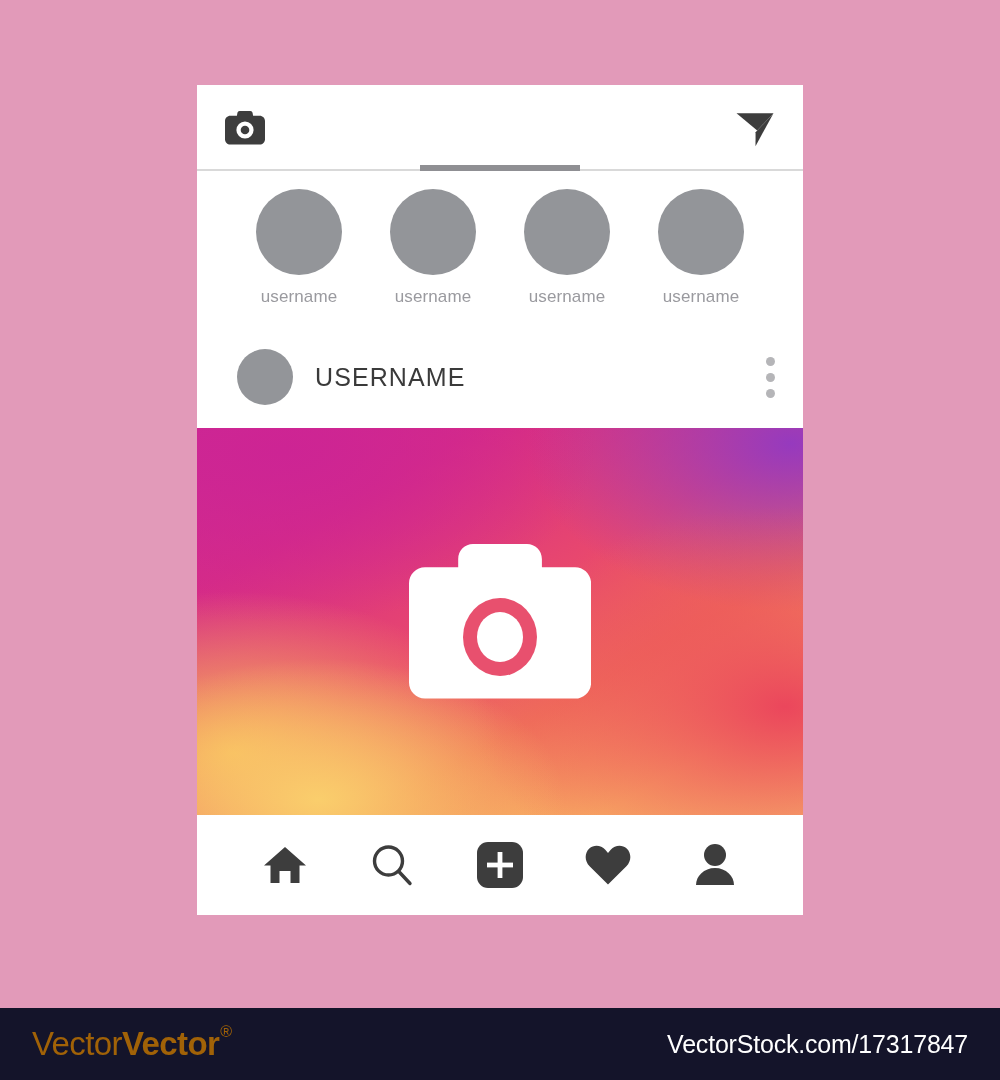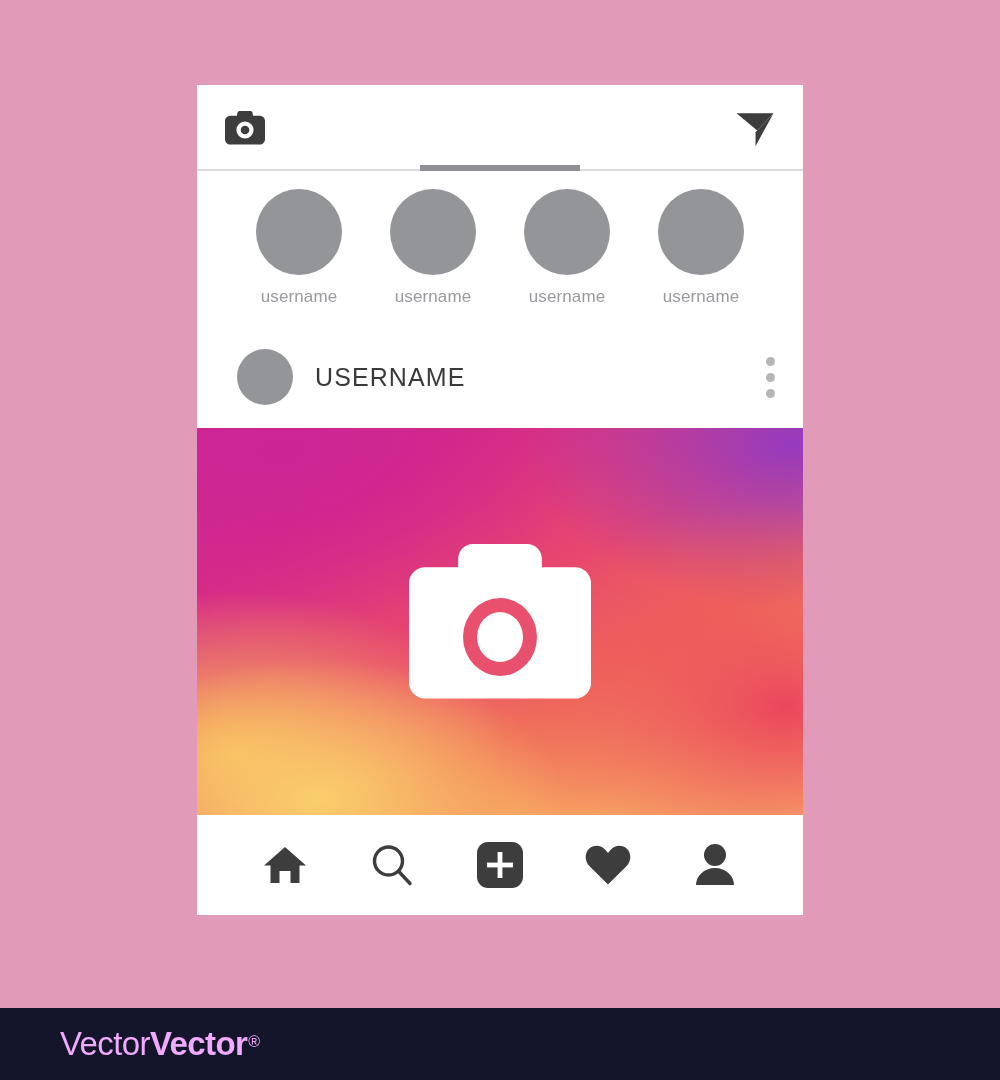--- a/index.html
+++ b/index.html
@@ -191,26 +191,25 @@
     bottom: 0;
     width: 1000px;
     height: 72px;
     background: #14142a;
     display: flex;
     align-items: center;
     justify-content: space-between;
     padding: 0 32px;
   }
   .wm-logo {
-    color: #f0abfc;
+    color: #a16207;
     font-size: 33px;
     letter-spacing: -0.6px;
     display: flex;
-    align-items: flex-end;
-    margin-left: 28px;
+    align-items: center;
   }
   .wm-logo .thin { font-weight: 300; }
   .wm-logo .bold { font-weight: 700; }
   .wm-logo .reg  { font-size: 16px; position: relative; top: -12px; margin-left: 1px; }
   .wm-url {
     color: #fff;
     font-size: 25px;
     letter-spacing: -0.2px;
   }
 </style>
@@ -324,15 +323,16 @@
 
     </div>
   </div>
 
   <div id="watermark">
     <div class="wm-logo">
       <span class="thin">Vector</span>
         <span class="bold">Vector</span>
         <span class="reg">®</span>
     </div>
+    <div class="wm-url">VectorStock.com/17317847</div>
   </div>
 
 </div>
 
 </body></html>

